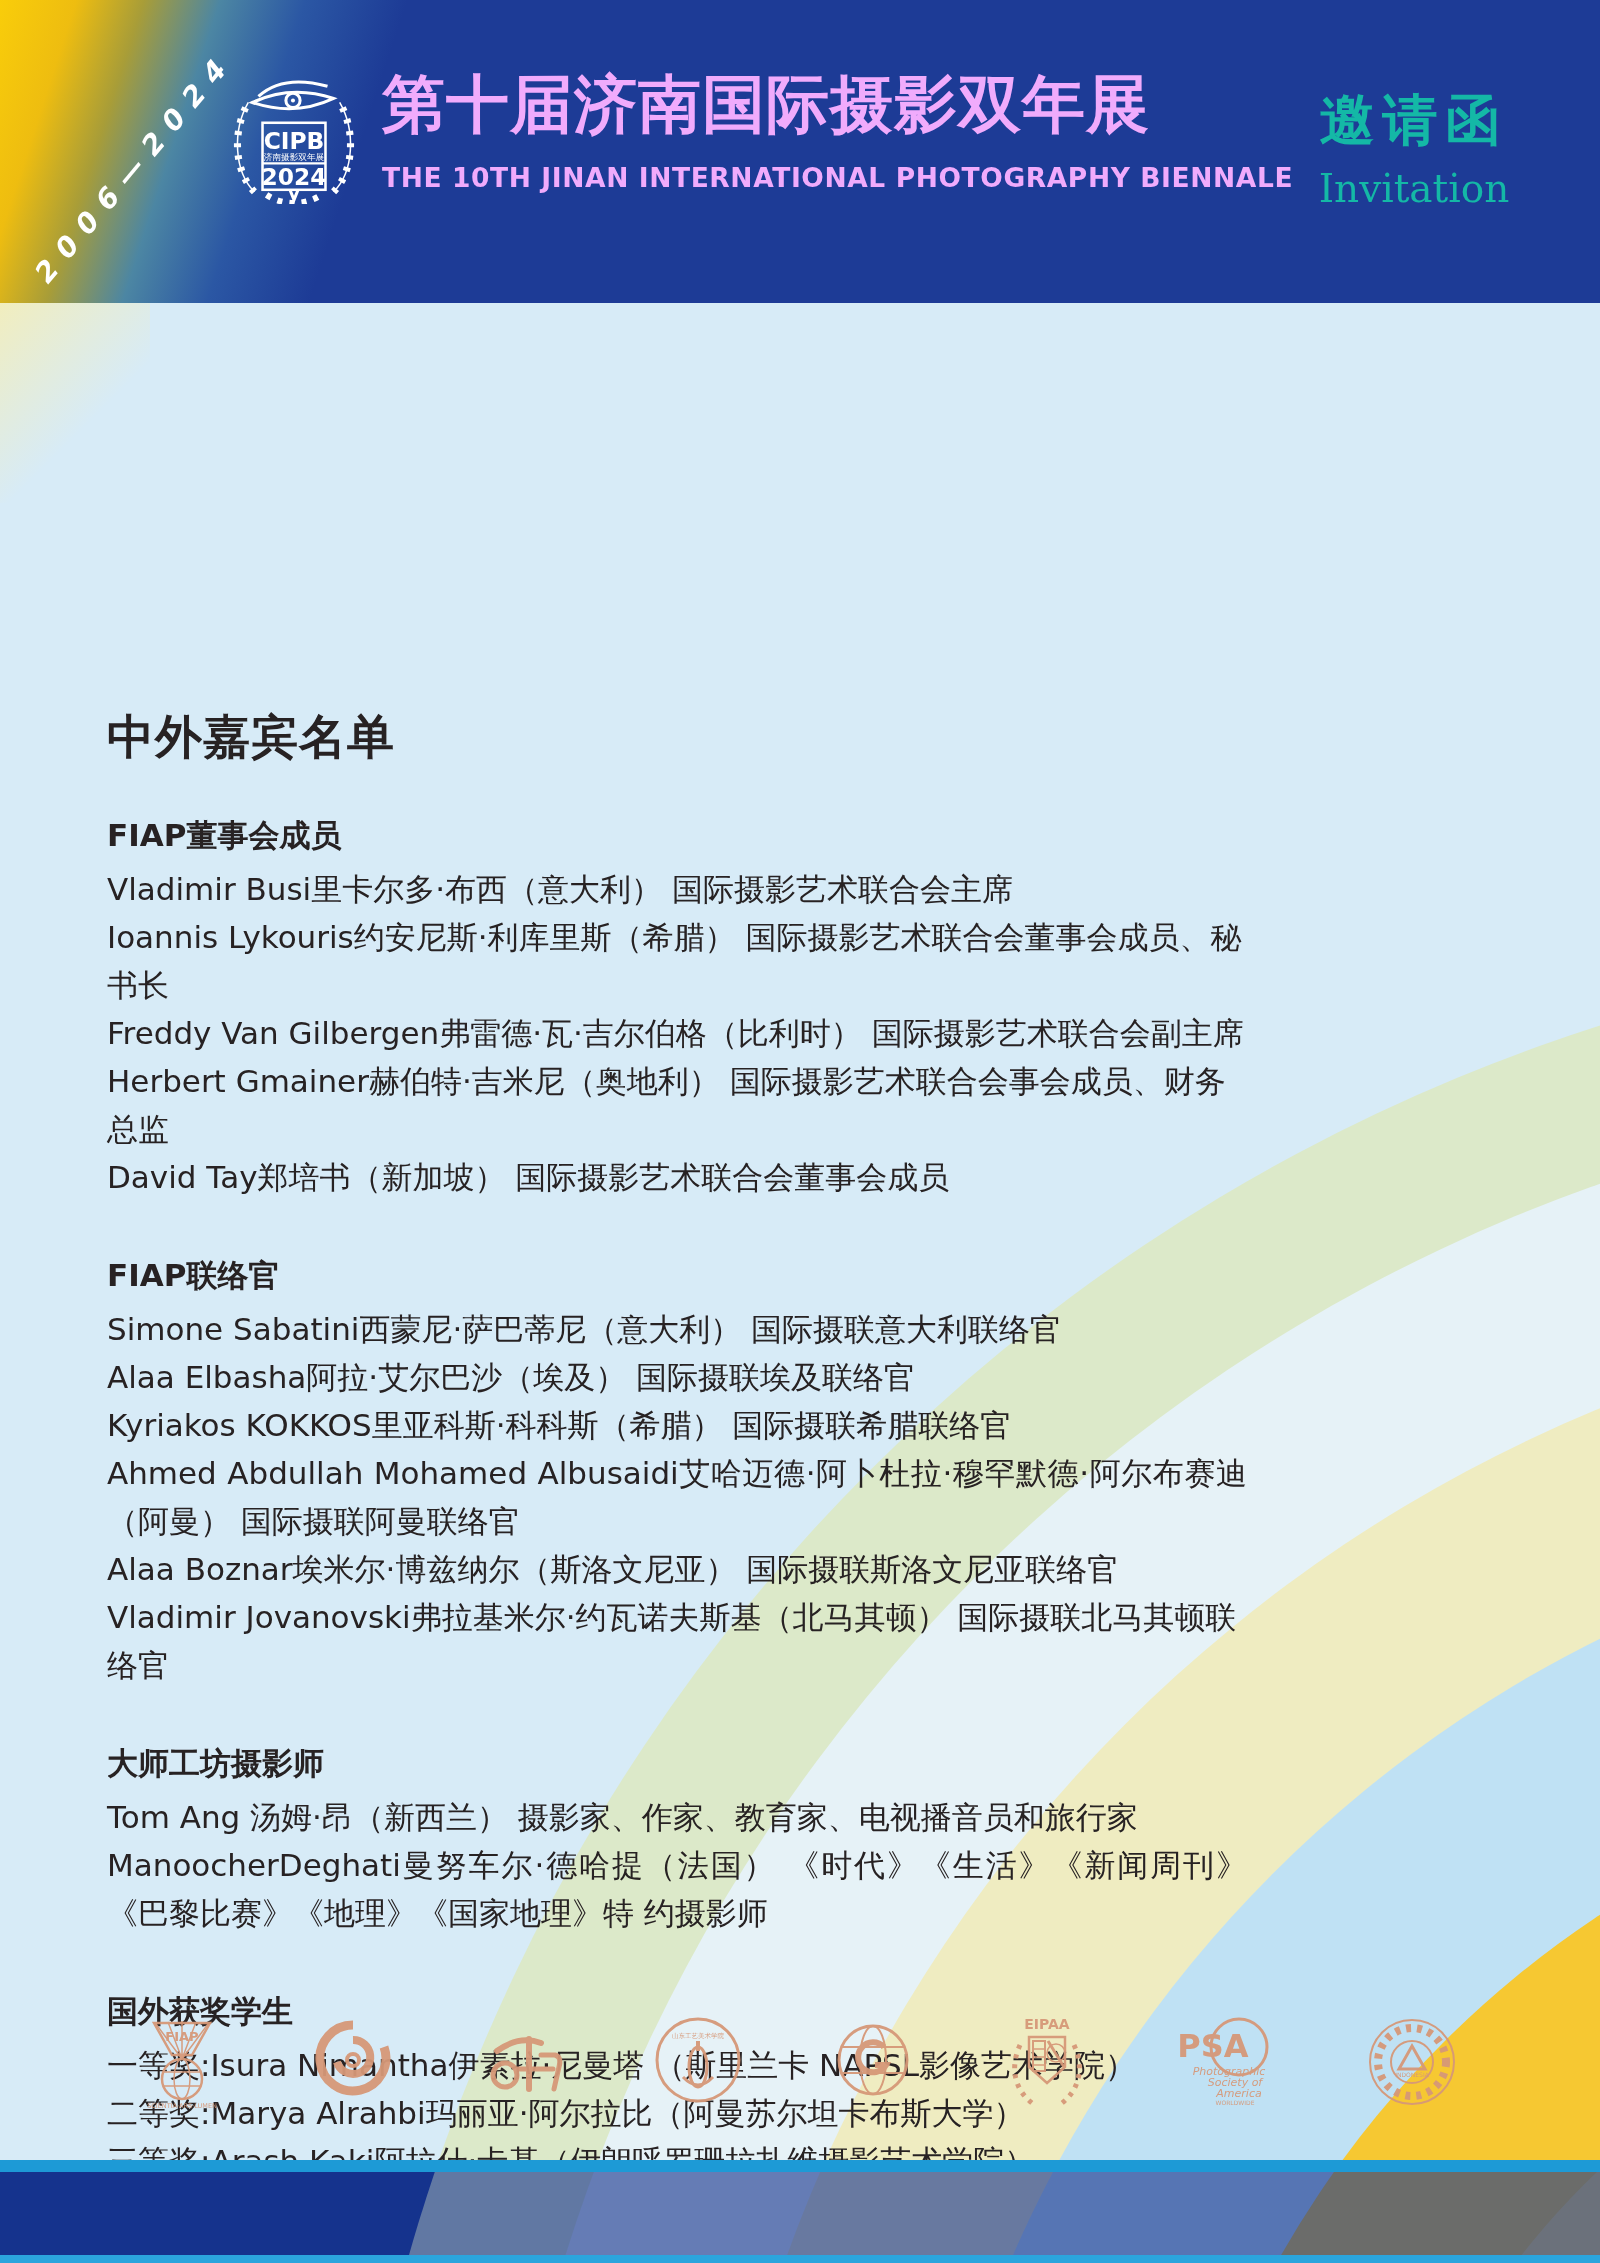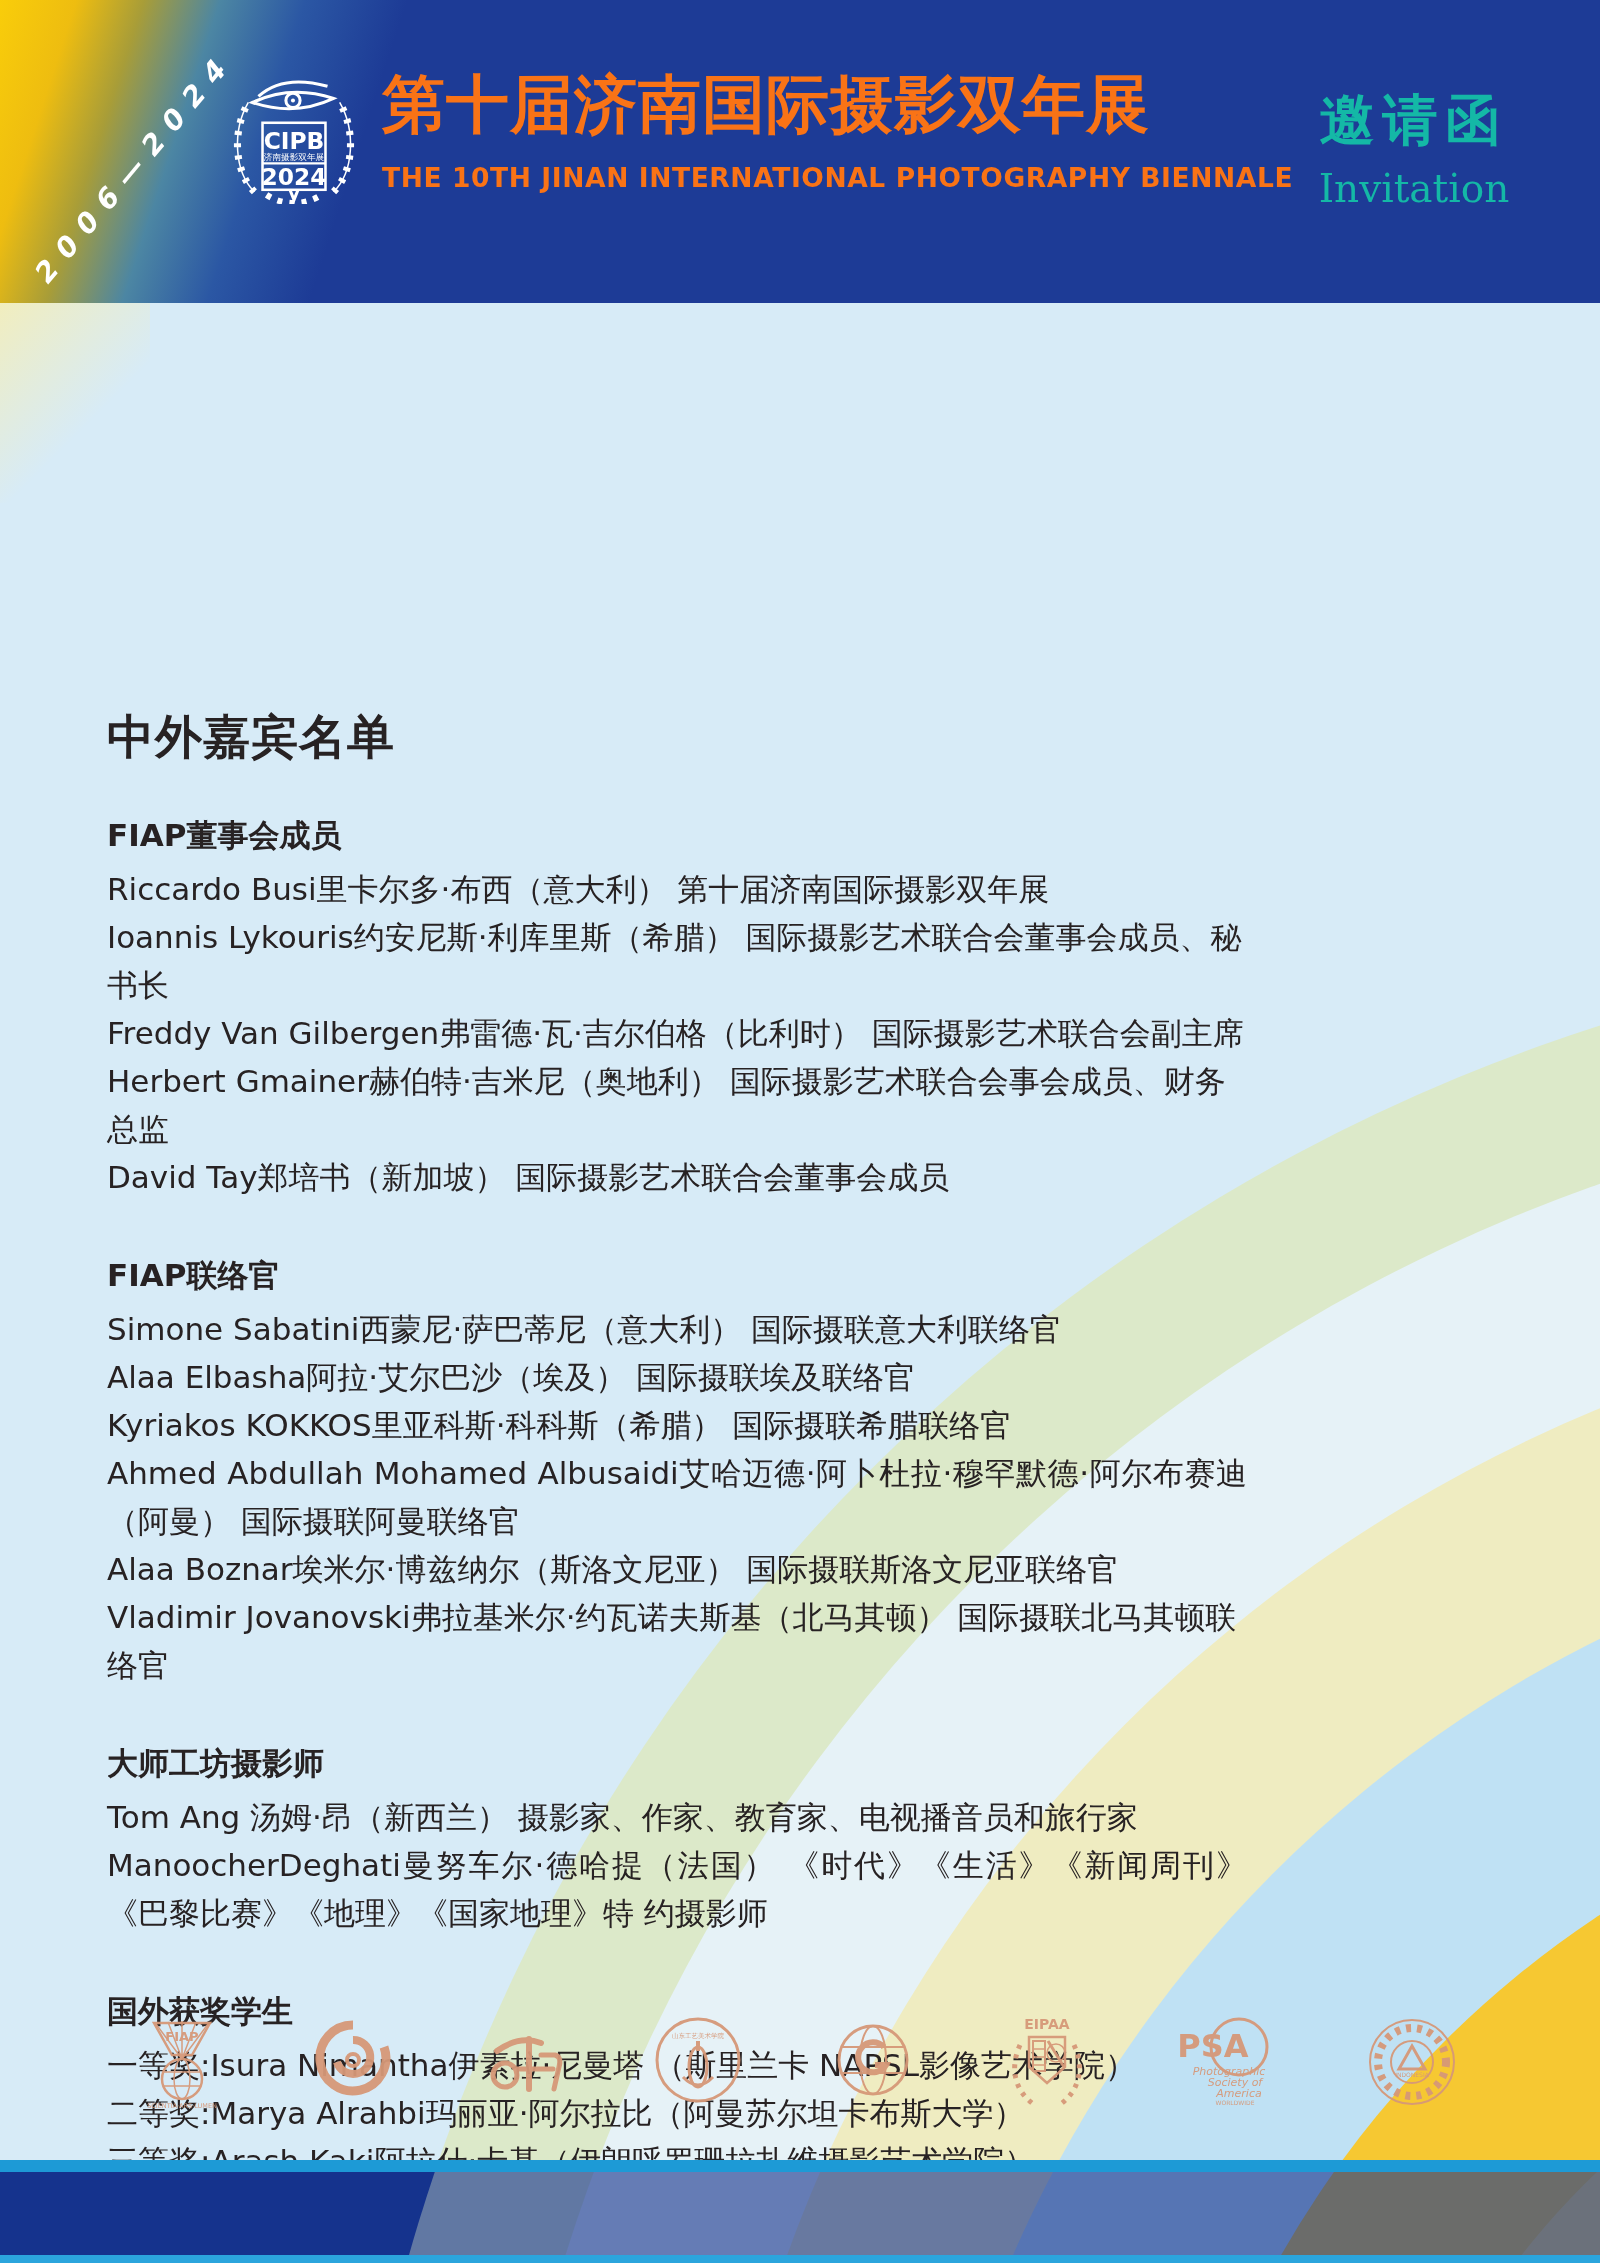--- a/index.html
+++ b/index.html
@@ -7,21 +7,21 @@
   body{font-family:"DejaVu Sans","Liberation Sans",sans-serif;background:#fff}
   .page{position:relative;width:1600px;height:2263px;overflow:hidden;background:#d7ebf7}
 
   
   .header{position:absolute;top:0;left:0;width:1600px;height:303px;background:#1d3b96;overflow:hidden;z-index:3}
   .header::before{content:"";position:absolute;inset:0;
     background:linear-gradient(108deg,#f9cd0a 0%,#eebd10 4.5%,#a89d38 8.5%,#4c86a3 13%,#2b57a4 18%,rgba(29,59,150,0) 24%)}
   .years{position:absolute;left:28px;top:268px;transform:rotate(-50deg);transform-origin:0 0;
     color:#fff;font-style:italic;font-weight:700;font-size:28px;letter-spacing:12px;white-space:nowrap}
   .hlogo{position:absolute;left:228px;top:72px;width:132px;height:132px;color:#14b8a6}
-  .htitles{position:absolute;left:382px;top:62px;color:#f97316}
+  .htitles{position:absolute;left:382px;top:62px;color:#f0abfc}
   .htitle-zh{font-family:"DejaVu Serif","Liberation Serif",serif;font-weight:700;font-size:63px;letter-spacing:1px;white-space:nowrap}
   .htitle-en{margin-top:14px;font-weight:700;font-size:26.5px;letter-spacing:.6px;white-space:nowrap}
   .invite{position:absolute;right:86px;top:84px;width:200px;text-align:center;color:#14b8a6}
   .invite-zh{font-family:"DejaVu Serif","Liberation Serif",serif;font-weight:700;font-size:55px;letter-spacing:8px;white-space:nowrap}
   .invite-en{font-family:"DejaVu Serif","Liberation Serif",serif;font-size:39px;margin-top:8px}
 
   
   .main{position:absolute;top:303px;left:0;width:1600px;height:1857px;background:#d7ebf7;overflow:hidden;z-index:1}
   .ring{position:absolute;border-radius:50%}
   .corner-glow{position:absolute;left:0;top:0;width:150px;height:200px;
@@ -99,21 +99,21 @@
       <div class="ring" style="left:1350px;top:1647px;width:1600px;height:1600px;background:#f8d75f"></div>
 
     </div>
     <div class="corner-glow"></div>
 
     <div class="content">
       <h1>中外嘉宾名单</h1>
 
       <section class="sec">
         <h2>FIAP董事会成员</h2>
-        <p>Riccardo Busi里卡尔多·布西（意大利） 第十届济南国际摄影双年展</p>
+        <p>Vladimir Busi里卡尔多·布西（意大利） 国际摄影艺术联合会主席</p>
         <p>Ioannis Lykouris约安尼斯·利库里斯（希腊） 国际摄影艺术联合会董事会成员、秘书长</p>
         <p>Freddy Van Gilbergen弗雷德·瓦·吉尔伯格（比利时） 国际摄影艺术联合会副主席</p>
         <p>Herbert Gmainer赫伯特·吉米尼（奥地利） 国际摄影艺术联合会事会成员、财务总监</p>
         <p>David Tay郑培书（新加坡） 国际摄影艺术联合会董事会成员</p>
       </section>
 
       <section class="sec">
         <h2>FIAP联络官</h2>
         <p>Simone Sabatini西蒙尼·萨巴蒂尼（意大利） 国际摄联意大利联络官</p>
         <p>Alaa Elbasha阿拉·艾尔巴沙（埃及） 国际摄联埃及联络官</p>

